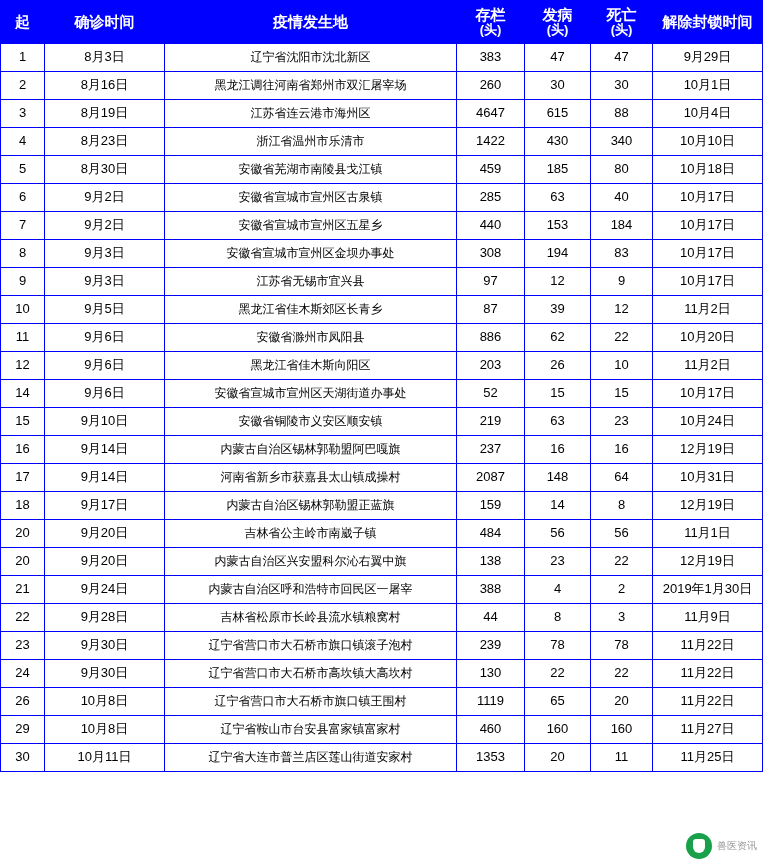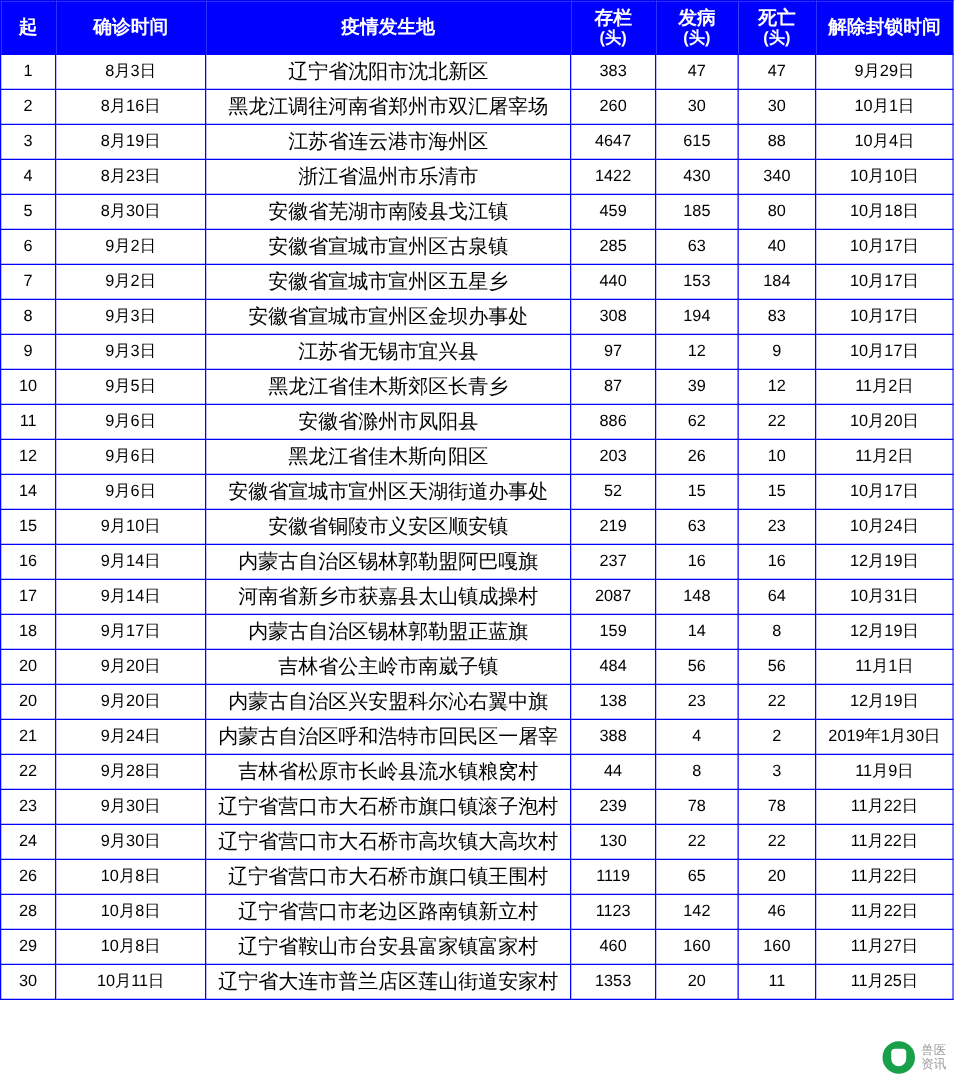--- a/index.html
+++ b/index.html
@@ -33,21 +33,21 @@
     font-size:15px;
     height:42px;
     border:1px solid #0000ff;
   }
   thead th .hdr-two{
     display:block;
     font-size:13px;
     line-height:1.05;
   }
   tbody td.seq{font-size:13px;}
-  tbody td.place{font-size:16px;}
+  tbody td.place{font-size:12px;}
   tbody td.num{font-size:13px;}
   tbody td.date{font-size:13px;}
   
   col.c-seq{width:44px;}
   col.c-date{width:120px;}
   col.c-place{width:292px;}
   col.c-stock{width:68px;}
   col.c-case{width:66px;}
   col.c-death{width:62px;}
   col.c-release{width:110px;}
@@ -71,21 +71,21 @@
   }
   .wm-logo:after{
     content:"";
     position:absolute;
     left:7px;top:6px;
     width:12px;height:14px;
     background:#fff;
     border-radius:3px 3px 6px 6px;
   }
   .wm-text{
-    display:flex;flex-direction:column;
+    display:flex;flex-direction:row;
     line-height:1.15;
     color:#9a9a9a;
     font-size:10px;
   }
 </style>
 </head>
 <body>
 
 <table>
   <colgroup>
@@ -336,29 +336,20 @@
       <tr>
         <td class="seq">26</td>
         <td class="date">10月8日</td>
         <td class="place">辽宁省营口市大石桥市旗口镇王围村</td>
         <td class="num">1119</td>
         <td class="num">65</td>
         <td class="num">20</td>
         <td class="date">11月22日</td>
       </tr>
       <tr>
-        <td class="seq">28</td>
-        <td class="date">10月8日</td>
-        <td class="place">辽宁省营口市老边区路南镇新立村</td>
-        <td class="num">1123</td>
-        <td class="num">142</td>
-        <td class="num">46</td>
-        <td class="date">11月22日</td>
-      </tr>
-      <tr>
         <td class="seq">29</td>
         <td class="date">10月8日</td>
         <td class="place">辽宁省鞍山市台安县富家镇富家村</td>
         <td class="num">460</td>
         <td class="num">160</td>
         <td class="num">160</td>
         <td class="date">11月27日</td>
       </tr>
       <tr>
         <td class="seq">30</td>

